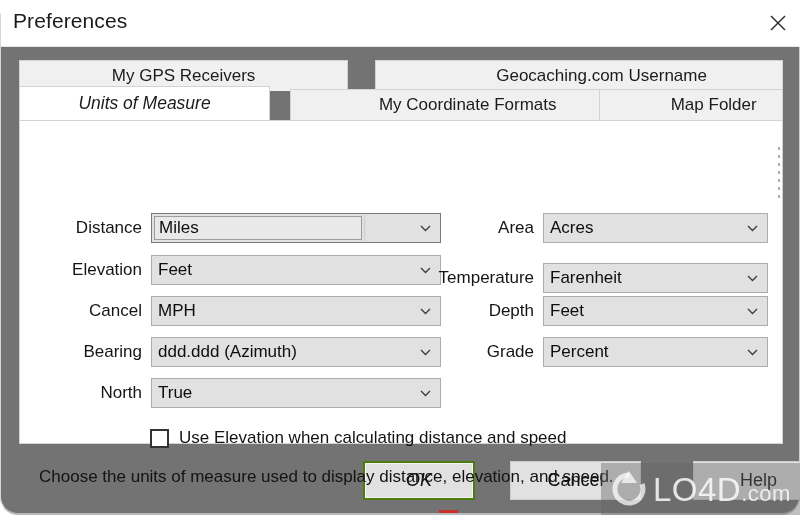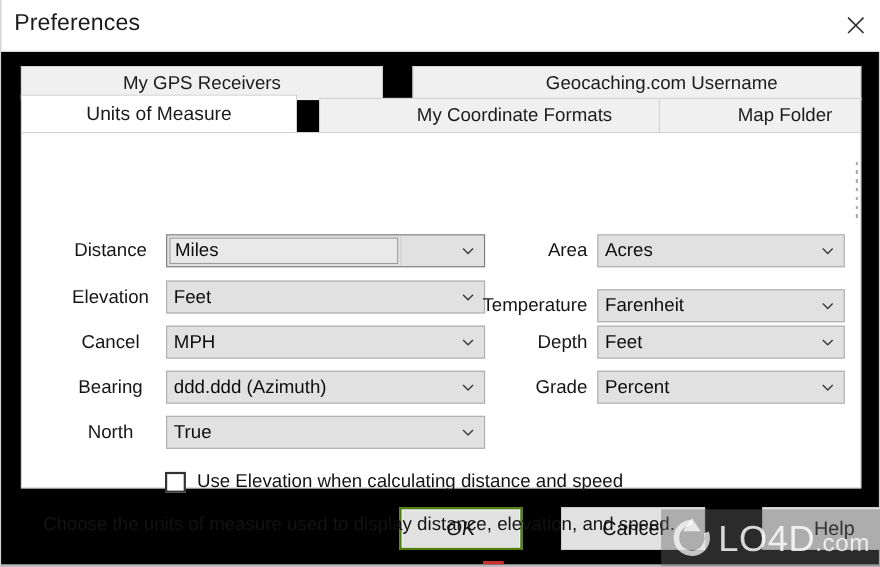--- a/index.html
+++ b/index.html
@@ -11,25 +11,26 @@
     width: 800px;
     height: 515px;
     overflow: hidden;
     font-family: "Liberation Sans", sans-serif;
   }
 
   #window {
     position: relative;
     width: 800px;
     height: 515px;
-    background: #000000;
+    background: #737373;
     box-sizing: border-box;
     border-left: 1px solid #d6d6d6;
     border-right: 1px solid #cfcfcf;
     border-bottom: 2px solid #b9b9b9;
+    border-radius: 18px;
   }
 
   
   #titlebar {
     position: absolute;
     left: 0; top: 0;
     width: 800px;
     height: 46px;
     background: #ffffff;
     border-bottom: 1px solid #e8e8e8;
@@ -101,21 +102,21 @@
   }
 
   #tab-row-top { z-index: 2; }
   #tab-row-bottom { z-index: 4; }
 
   
   #tab-my-gps-receivers { width: 342px; }
   #tab-geocaching-username { width: 422px; }
 
   
-  #tab-units-of-measure { width: 281px; }
+  #tab-units-of-measure { width: 281px; font-style: italic; }
   #tab-my-coordinate-formats { width: 342px; margin-left: 20px; }
   #tab-map-folder { width: 200px; }
 
   
   #tab-panel {
     position: absolute;
     left: 0;
     top: 60px;
     width: 764px;
     height: 324px;
@@ -194,21 +195,21 @@
     width: 1px;
     background: #cfcfcf;
   }
 
   
   #row-distance  { left: 39px; top: 92px; }
   #row-elevation { left: 39px; top: 134px; }
   #row-speed     { left: 39px; top: 175px; }
   #row-bearing   { left: 39px; top: 216px; }
   #row-north     { left: 39px; top: 257px; }
-  .form-row.left .field-label { width: 92px; text-align: center; }
+  .form-row.left .field-label { width: 92px; }
   .form-row.left .combo { width: 290px; }
 
   
   #row-area        { left: 398px; top: 92px; }
   #row-temperature { left: 398px; top: 142px; justify-content: space-between; }
   #row-depth       { left: 398px; top: 175px; }
   #row-grade       { left: 398px; top: 216px; }
   .form-row.right .field-label { width: 125px; }
   .form-row.right .combo { width: 225px; }
 

